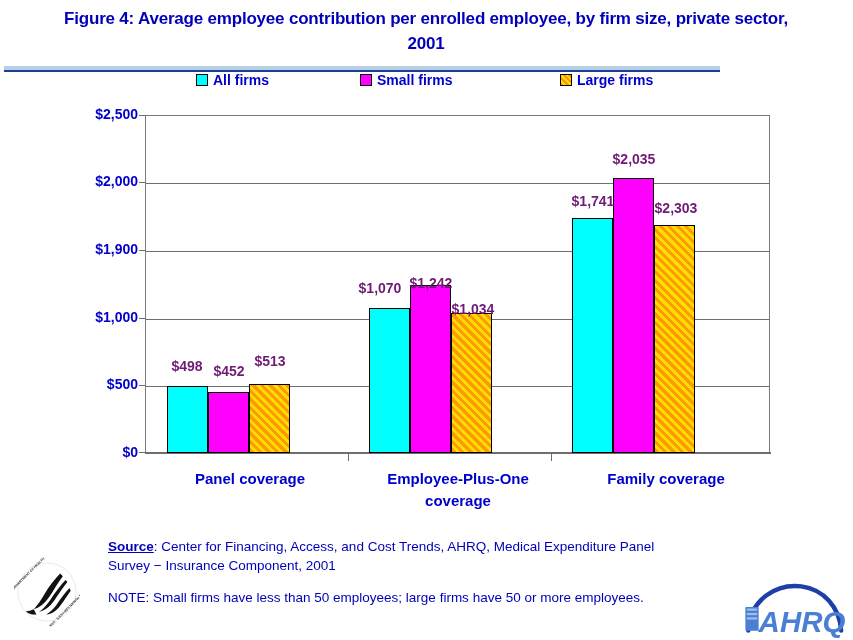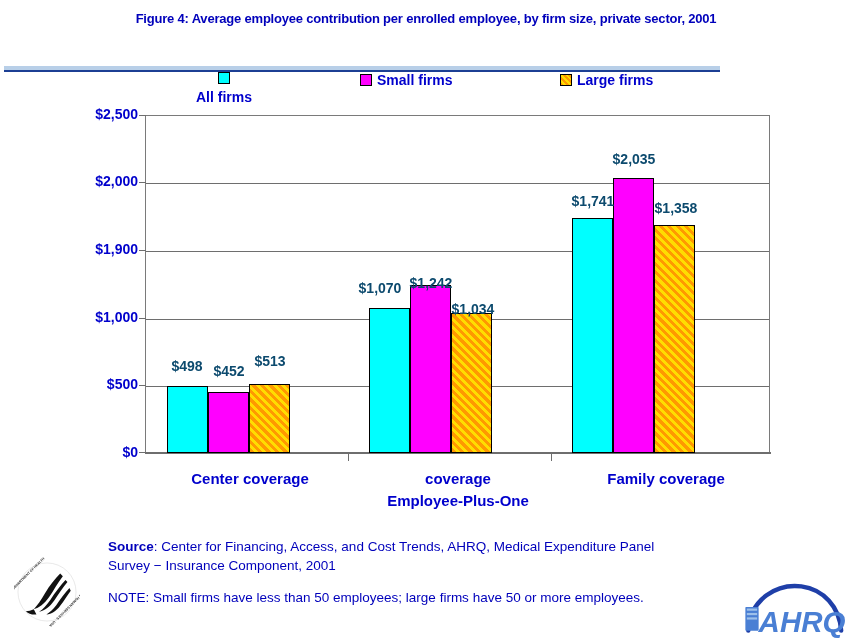--- a/index.html
+++ b/index.html
@@ -16,21 +16,21 @@
     color: #0000cc;
   }
 
   
   #chart-title {
     position: absolute;
     left: 46px;
     top: 6px;
     width: 760px;
     text-align: center;
-    font-size: 13px;
+    font-size: 17px;
     font-weight: bold;
     line-height: 25px;
     color: #0000bb;
     letter-spacing: -0.2px;
   }
 
   #title-rule {
     position: absolute;
     left: 4px;
     top: 66px;
@@ -52,21 +52,21 @@
     position: absolute;
     top: 0;
     display: flex;
     align-items: center;
     gap: 5px;
     font-size: 14px;
     font-weight: bold;
     color: #0000cc;
     white-space: nowrap;
   }
-  .legend-item.i0 { left: 36px; flex-direction: column; }
+  .legend-item.i0 { left: 36px; }
   .legend-item.i1 { left: 200px; }
   .legend-item.i2 { left: 400px; }
   .legend-swatch {
     width: 12px;
     height: 12px;
     border: 1px solid #000000;
     box-sizing: border-box;
     flex: 0 0 auto;
   }
   .sw-all   { background: #00ffff; }
@@ -151,21 +151,21 @@
   .bar.large {
     background:
       repeating-linear-gradient(45deg,
         #ff9900 0px, #ff9900 3px,
         #ffdd00 3px, #ffdd00 6px);
   }
   .bar-label {
     position: absolute;
     font-size: 14px;
     font-weight: bold;
-    color: #0c4a6e;
+    color: #701a75;
     white-space: nowrap;
     text-align: center;
   }
 
   
   .x-tick {
     position: absolute;
     top: 453px;
     width: 1px;
     height: 8px;
@@ -183,21 +183,21 @@
 
   
   #source-note, #general-note {
     position: absolute;
     font-size: 13.5px;
     line-height: 19px;
     color: #0000bb;
   }
   #source-note  { left: 108px; top: 537px; width: 590px; }
   #general-note { left: 108px; top: 588px; width: 600px; }
-  .note-lead { font-weight: bold; }
+  .note-lead { font-weight: bold; text-decoration: underline; }
 
   
   #hhs-logo {
     position: absolute;
     left: 14px;
     top: 556px;
     width: 66px;
     height: 72px;
   }
   #ahrq-logo {
@@ -267,32 +267,32 @@
   <div class="bar large" style="left:306px; width:41px; height:140px;"></div>
   <div class="bar-label" style="left:197px; top:165px; width:76px;">$1,070</div>
   <div class="bar-label" style="left:248px; top:160px; width:76px;">$1,242</div>
   <div class="bar-label" style="left:290px; top:170px; width:76px;margin-top:16px;">$1,034</div>
 
   <div class="bar all" style="left:427px; width:41px; height:235px;"></div>
   <div class="bar small" style="left:468px; width:41px; height:275px;"></div>
   <div class="bar large" style="left:509px; width:41px; height:228px;"></div>
   <div class="bar-label" style="left:410px; top:78px;  width:76px;">$1,741</div>
   <div class="bar-label" style="left:451px; top:36px;  width:76px;">$2,035</div>
-  <div class="bar-label" style="left:493px; top:85px;  width:76px;">$1,358</div>
+  <div class="bar-label" style="left:493px; top:85px;  width:76px;">$2,303</div>
 </div>
 
 <div class="x-tick" style="left:348px;"></div>
 <div class="x-tick" style="left:551px;"></div>
 
 <div class="cat-label" style="left:150px; width:200px;">
-  <div>Center coverage</div>
+  <div>Panel coverage</div>
 </div>
 <div class="cat-label" style="left:358px; width:200px;">
+  <div>Employee-Plus-One</div>
   <div>coverage</div>
-  <div>Employee-Plus-One</div>
 </div>
 <div class="cat-label" style="left:566px; width:200px;">
   <div>Family coverage</div>
 </div>
 
 <div id="source-note"><span class="note-lead">Source</span><span>: Center for Financing, Access, and Cost Trends, AHRQ, Medical Expenditure Panel Survey − Insurance Component, 2001</span></div>
 
 <div id="general-note">NOTE: Small firms have less than 50 employees; large firms have 50 or more employees.</div>
 
 <div id="hhs-logo">

